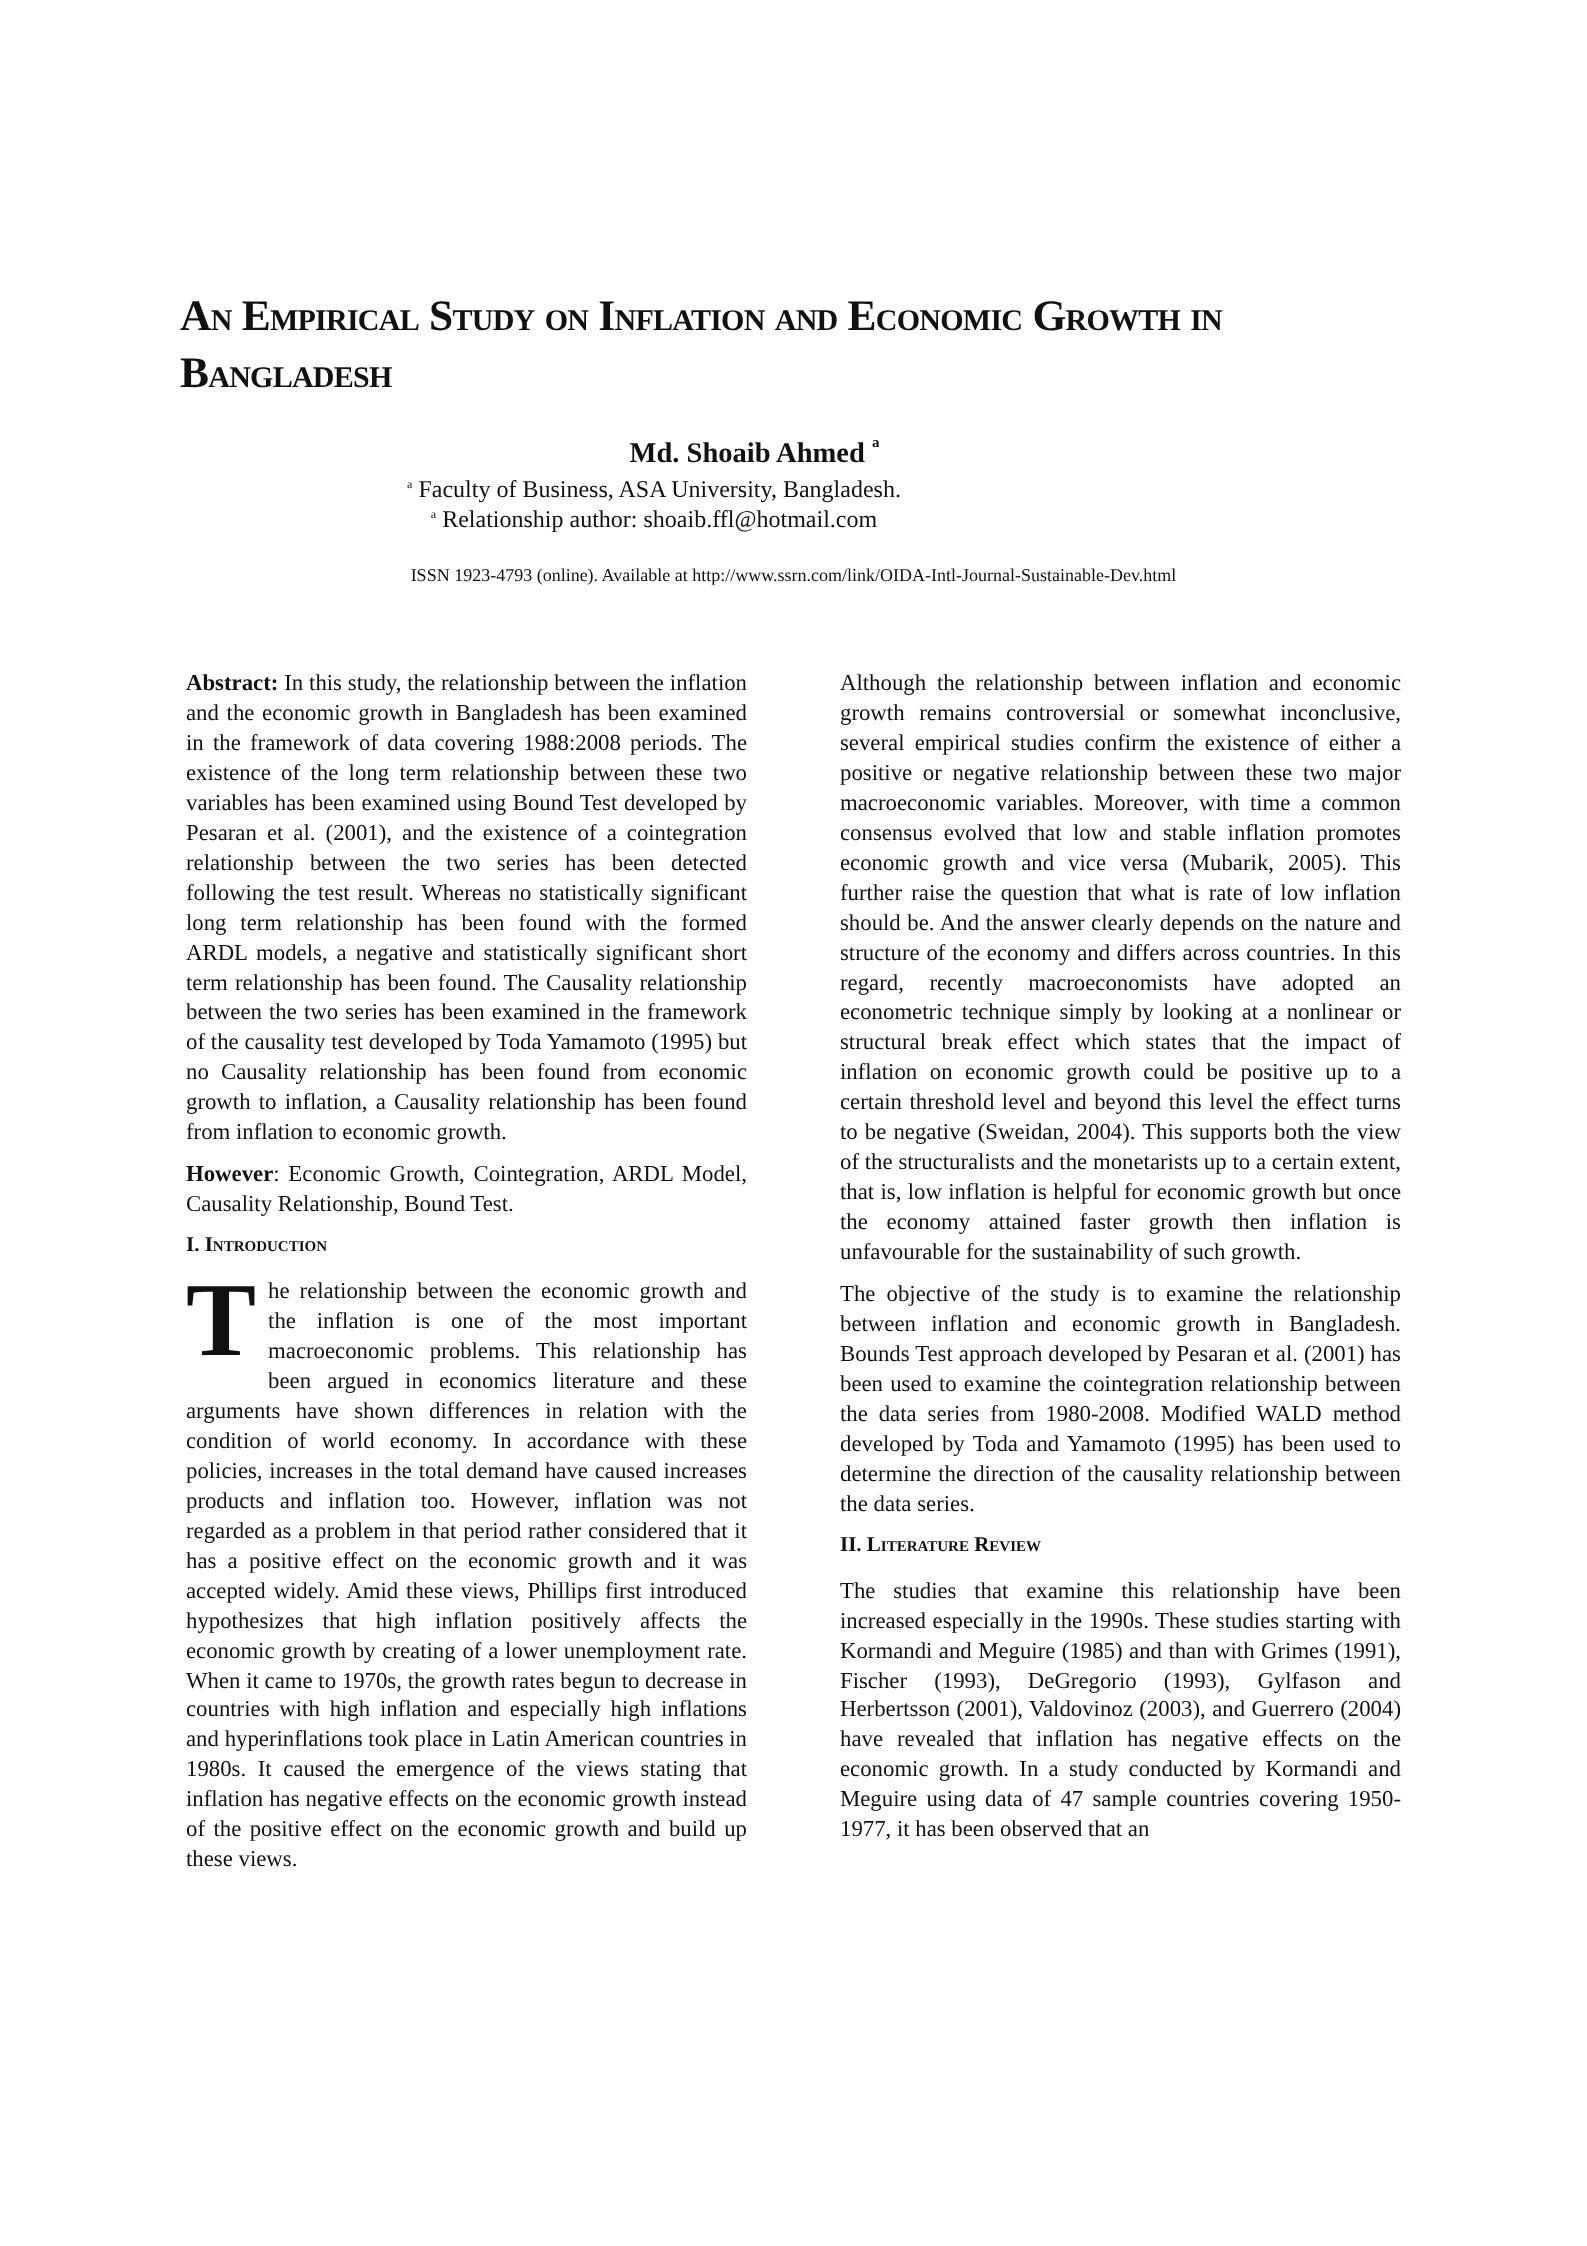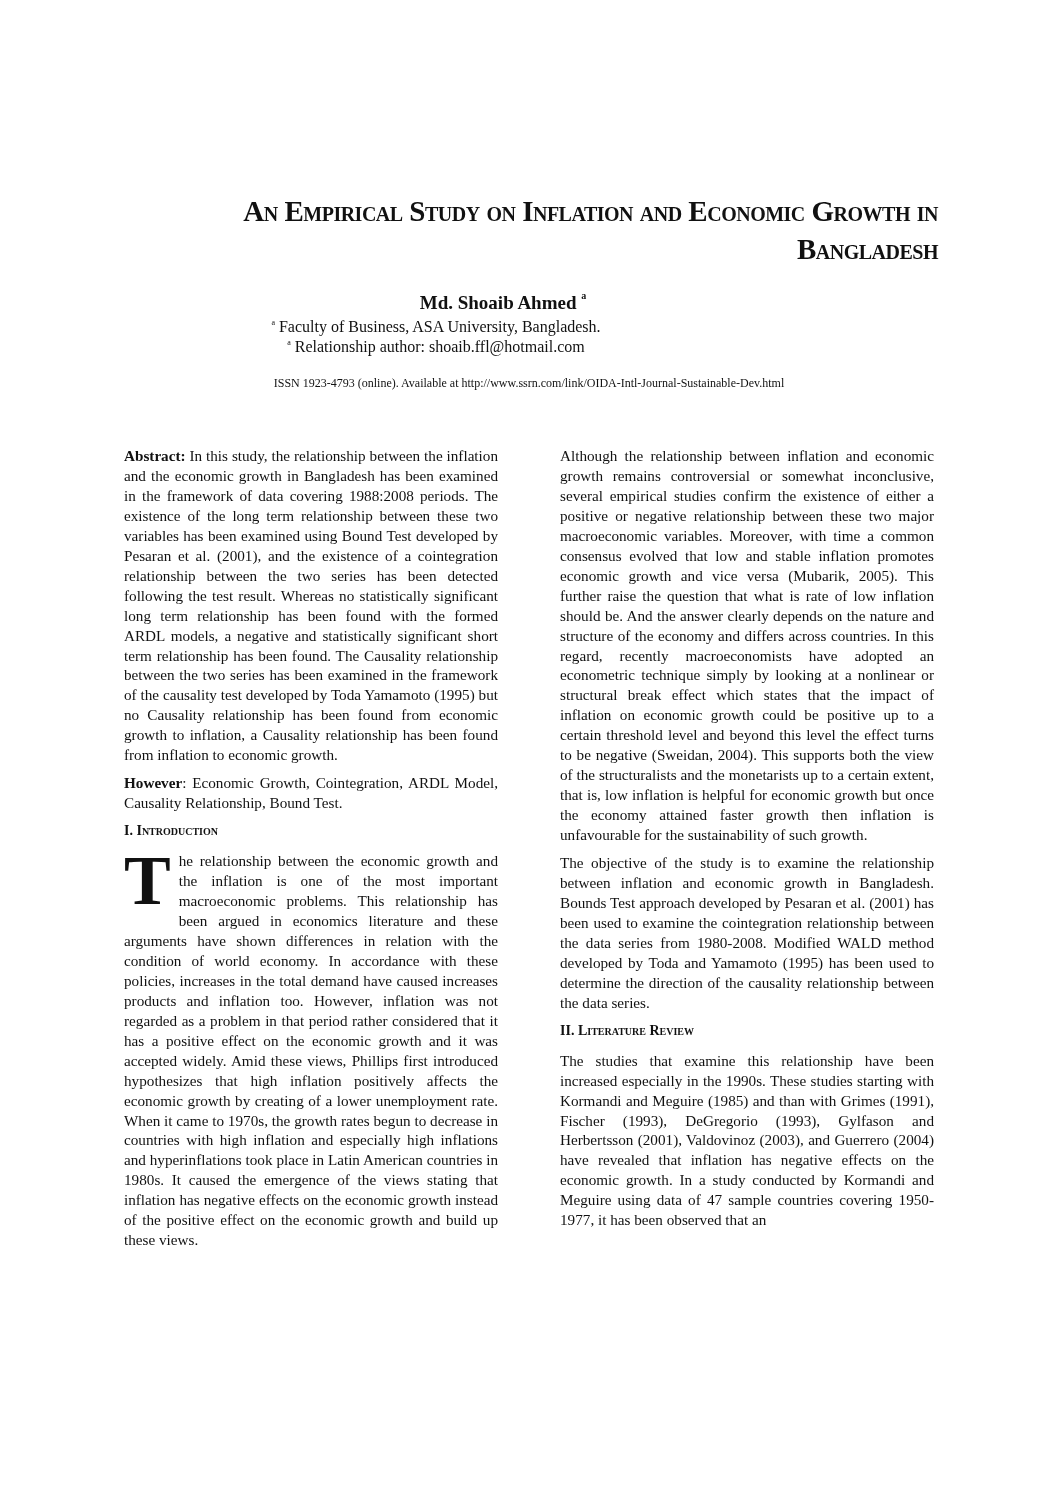--- a/index.html
+++ b/index.html
@@ -2,21 +2,21 @@
 <html><head>
 <meta charset="utf-8">
 <style>
   html, body { margin: 0; padding: 0; background: #ffffff; }
   body {
     width: 1058px; height: 1497px; position: relative; overflow: hidden;
     font-family: "Liberation Serif", "DejaVu Serif", serif; color: #111;
   }
   .title {
     position: absolute; left: 120px; width: 818px; top: 192px;
-    text-align: right; font-weight: bold; font-size: 29px; line-height: 38px;
+    text-align: left; font-weight: bold; font-size: 29px; line-height: 38px;
     font-variant: small-caps; letter-spacing: -0.5px;
   }
   .author {
     position: absolute; left: 0; width: 1006px; top: 292px;
     text-align: center; font-weight: bold; font-size: 19px;
   }
   .author sup { font-size: 10px; vertical-align: top; position: relative; top: -2px; }
   .affil {
     position: absolute; left: 0; width: 872px; text-align: center; font-size: 16px;
   }

